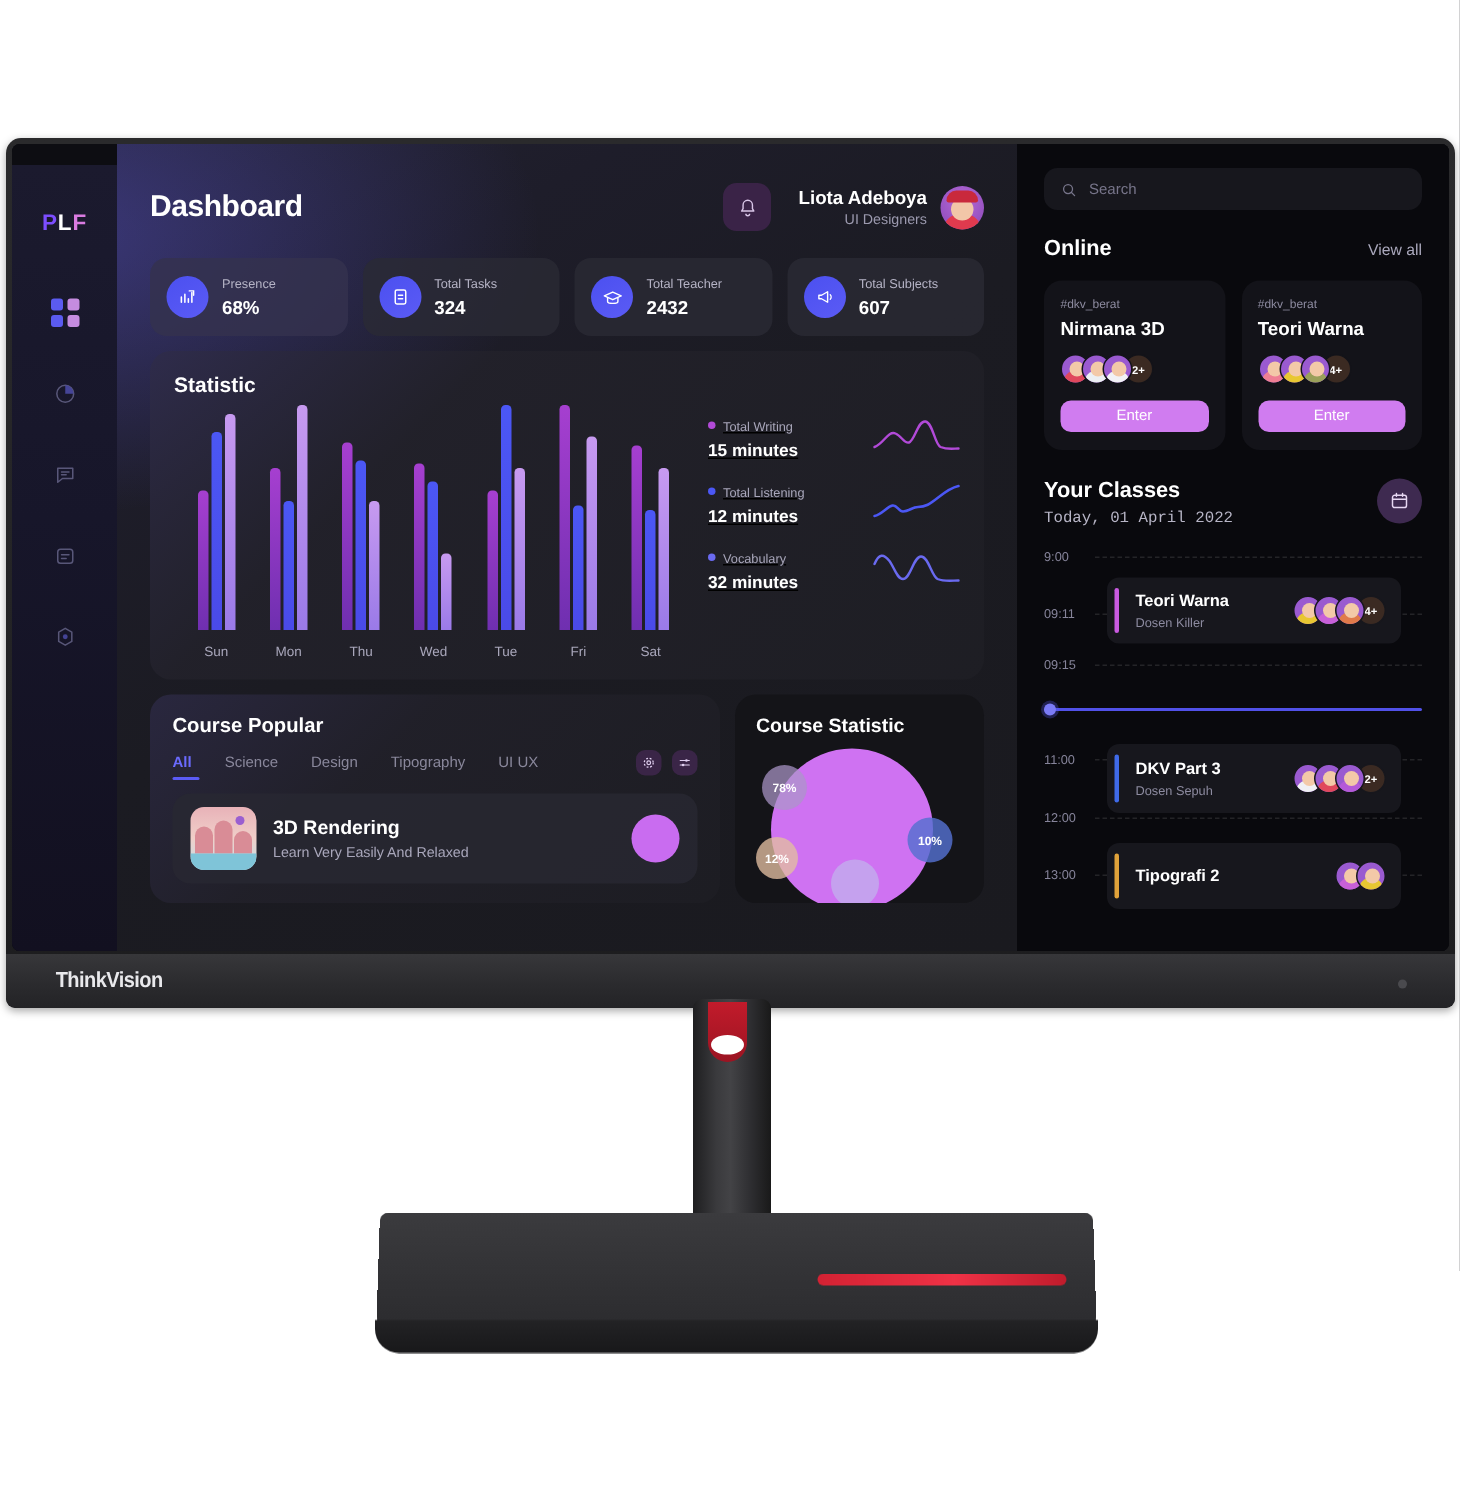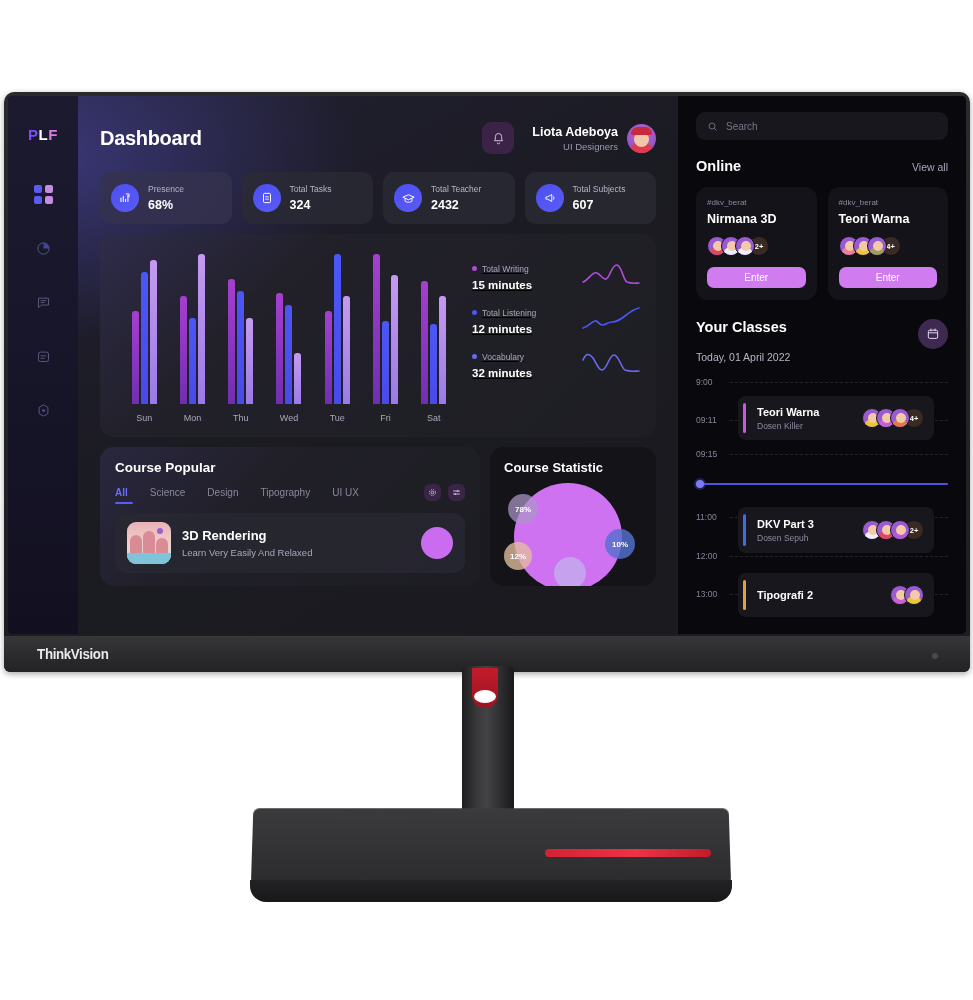--- a/index.html
+++ b/index.html
@@ -70,20 +70,21 @@
 
   
   .app{ position:absolute; inset:0; display:flex; background:#0d0d12; }
 
   
   .sidebar{
     width:70px; flex:0 0 70px;
     background:linear-gradient(180deg,#1b1a2e 0%,#17162a 45%,#121020 100%);
     display:flex; flex-direction:column; align-items:center;
     padding-top:30px;
+    margin-top:14px;
   }
   .logo{ font-size:15px; font-weight:800; letter-spacing:.5px; margin-bottom:38px;}
   .logo .p{color:#7c4dff;} .logo .l{color:#ffffff;} .logo .f{color:#d97be0;}
   .nav-ic{ width:26px;height:26px; margin-bottom:28px; display:flex;
     align-items:center; justify-content:center; opacity:.55; }
   .nav-ic.active{opacity:1;}
   .grid-ic{ display:grid; grid-template-columns:8px 8px; grid-template-rows:8px 8px; gap:3px;}
   .grid-ic i{border-radius:2px;}
   .grid-ic i:nth-child(1){background:#5b5bf0;}
   .grid-ic i:nth-child(2){background:#c58ce0;}
@@ -231,21 +232,21 @@
     border:1.5px solid #131319; color:#fff; font-size:7.5px; font-weight:700;
     display:flex;align-items:center;justify-content:center;}
   .enter{
     margin-top:10px; height:21px; border-radius:7px;
     background:#d07cf0; color:#fff; font-size:10px;
     display:flex; align-items:center; justify-content:center; font-weight:500;
   }
 
   .cls-hd{ display:flex; align-items:flex-start; justify-content:space-between; margin-top:19px;}
   .cls-hd h2{ color:#fff; font-size:14.5px; font-weight:600;}
-  .cls-date{ color:#b7b5c6; font-size:10.5px; margin-top:16px;}
+  .cls-date{ color:#b7b5c6; font-size:10.5px; margin-top:5px;font-family:Liberation Mono, monospace;}
   .cal{ width:30px;height:30px;border-radius:50%; background:#3e2a50;
         display:flex;align-items:center;justify-content:center;}
   .sched{ margin-top:14px; position:relative;}
   .srow{ display:flex; align-items:flex-start; gap:0; position:relative; height:14px;}
   .stime{ width:34px; flex:0 0 34px; color:#86849a; font-size:8.5px;}
   .sline{ flex:1; border-top:1px dashed rgba(255,255,255,.11); margin-top:5px;}
   .evt{
     position:absolute; left:42px; right:14px; border-radius:8px; background:#17171d;
     display:flex; align-items:center; padding:0 10px 0 0;
   }
@@ -379,20 +380,21 @@
                 </svg>
               </div>
               <div>
                 <div class="slab">Total Subjects</div>
                 <div class="sval">607</div>
               </div>
             </div>
           </div>
 
           <div class="panel">
+            <h2>Statistic</h2>
             <div class="stat-body">
               <div class="chart-wrap">
                 <div class="bars" id="bars">
                     <div class="grp">
                       <div class="bar b1" style="height: 93px;"></div>
                       <div class="bar b2" style="height: 132px;"></div>
                       <div class="bar b3" style="height: 144px;"></div>
                     </div>
                     <div class="grp">
                       <div class="bar b1" style="height: 108px;"></div>

